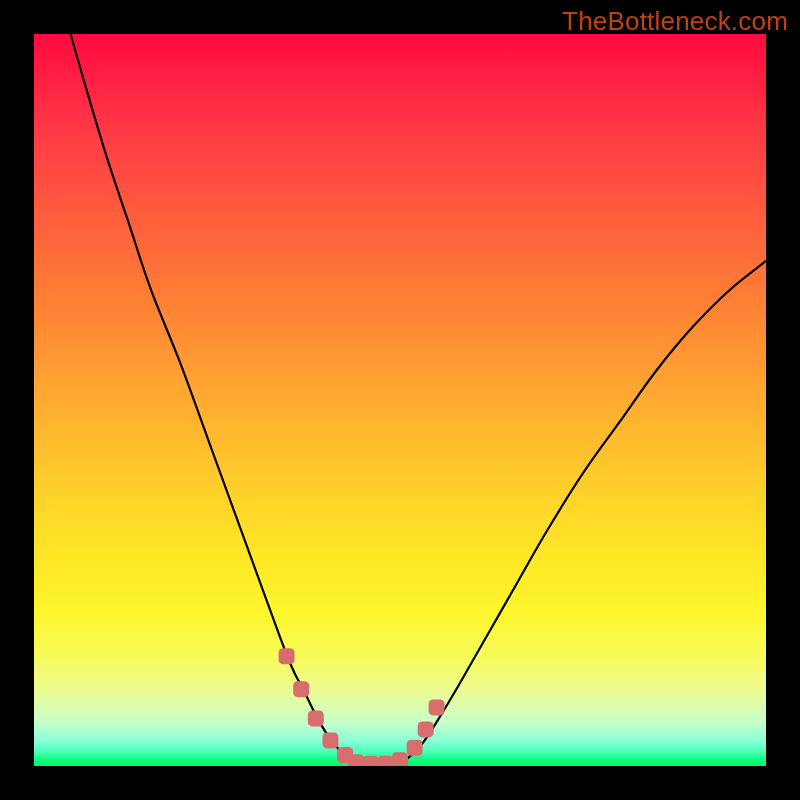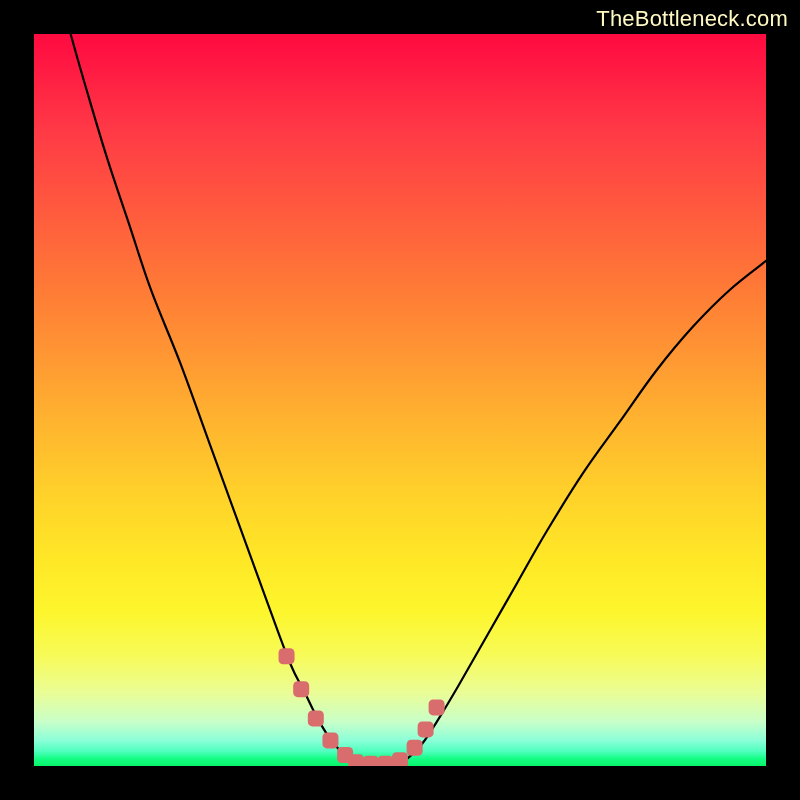--- a/index.html
+++ b/index.html
@@ -58,22 +58,22 @@
     position: absolute;
     left: 0;
     top: 0;
     width: 732px;
     height: 732px;
   }
   .watermark {
     position: absolute;
     top: 6px;
     right: 12px;
-    color: #fef9c3;
-    font-size: 22px;
+    color: #c2410c;
+    font-size: 26px;
     font-weight: 500;
     letter-spacing: 0.2px;
   }
 </style>
 </head>
 <body>
 
 <div class="frame">
   <div class="plot">
     <div class="gradient"></div>

